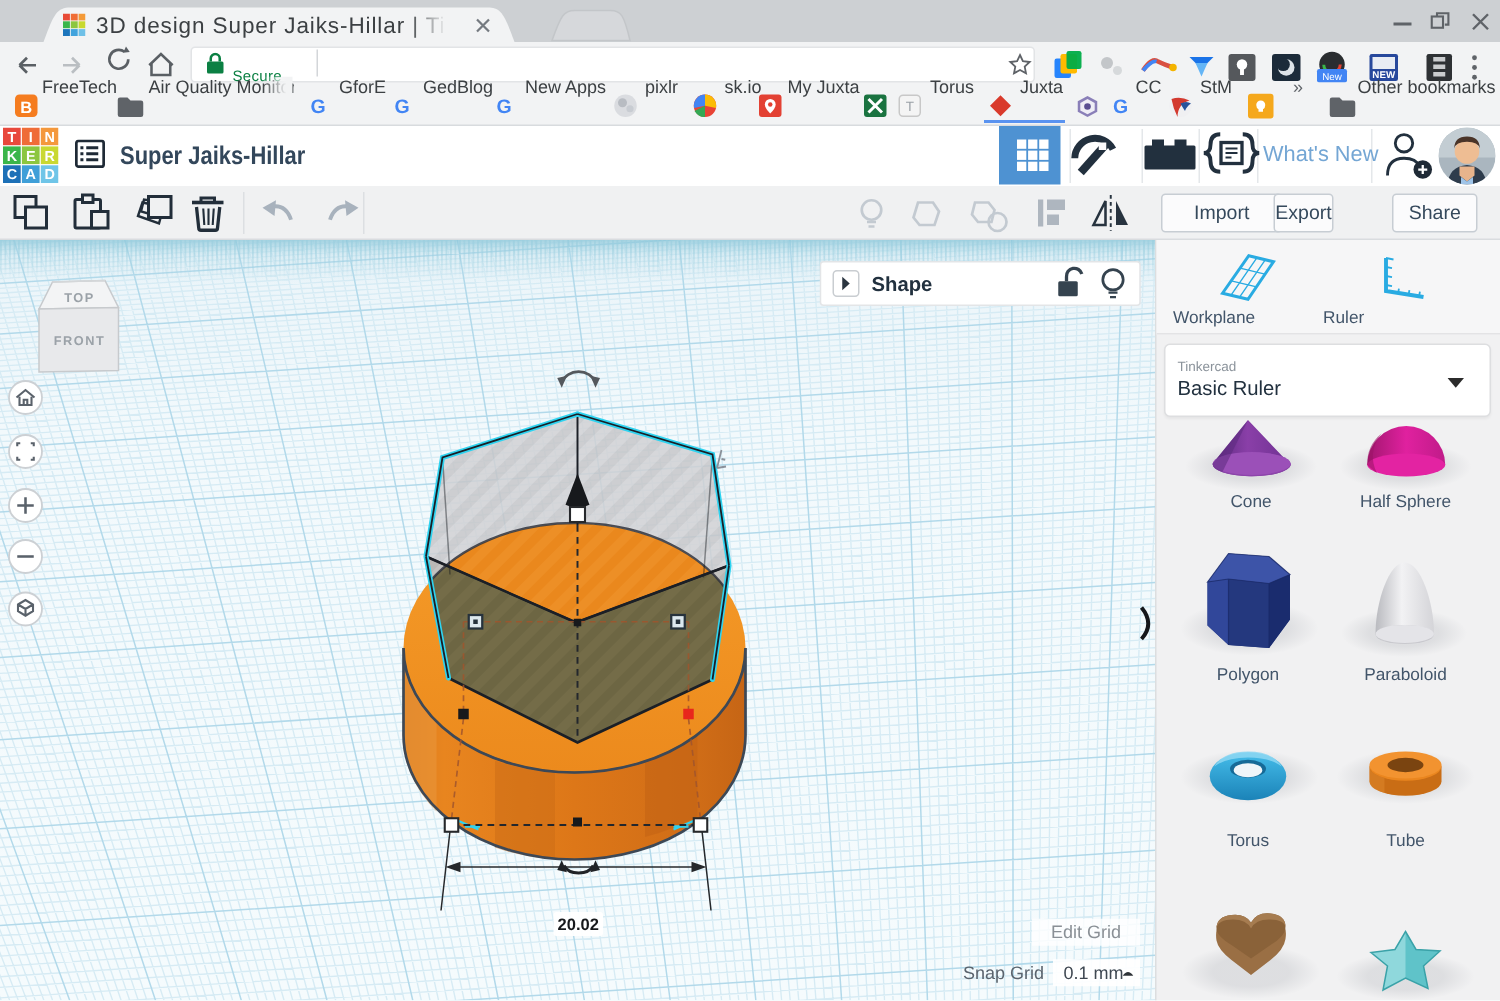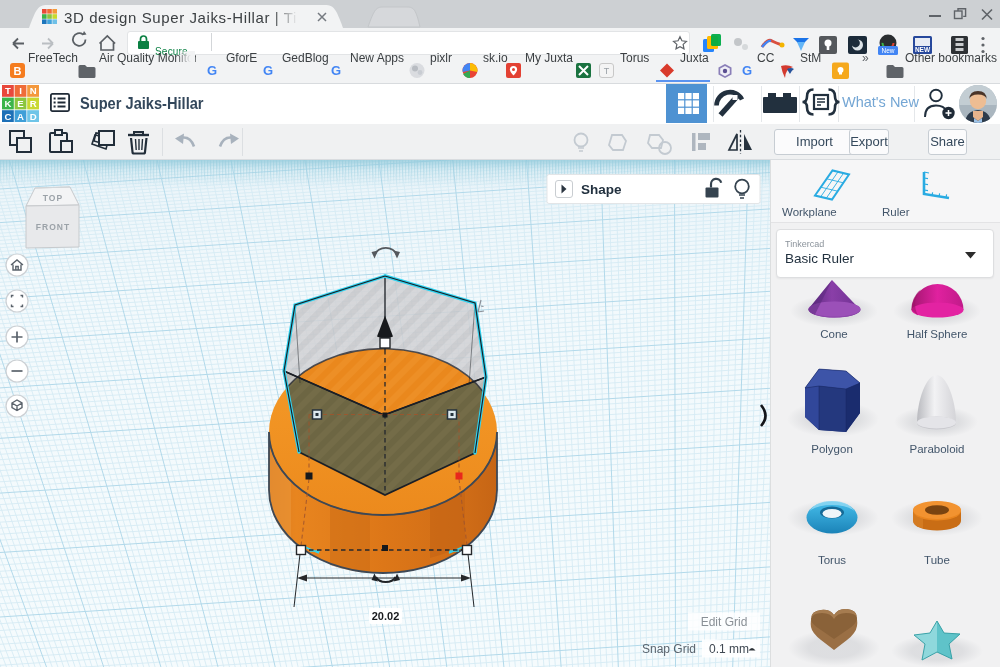--- a/index.html
+++ b/index.html
@@ -316,21 +316,21 @@
         <rect x="698" y="19" width="8" height="7"></rect>
       </g>
  <g>
         <path d="M737 10 l-8 16 h8z" fill="none" stroke="#27333f" stroke-width="1.7"></path>
         <path d="M744 10 l8 16 h-8z" fill="#27333f"></path>
         <path d="M740.5 6 v24" stroke="#27333f" stroke-width="1.3" stroke-dasharray="2.5 2.2"></path>
       </g>
 </svg>
 <div class="rbtn" style="left:774px;width:81px">Import</div>
 <div class="rbtn" style="left:849px;width:40px">Export</div>
-<div class="rbtn" style="left:928px;width:39px">Share</div>
+<div class="rbtn" style="left:928px;width:57px">Share</div>
 
 <div id="canvas">
 
 <svg width="770" height="507" viewBox="0 0 770 507" style="position:absolute;left:0;top:0">
 <defs>
  <linearGradient id="cbg" x1="0" y1="0" x2="0" y2="1">
   <stop offset="0" stop-color="#eaf4f9"></stop>
             <stop offset="0.25" stop-color="#f2f9fc"></stop>
             <stop offset="1" stop-color="#f5fbfd"></stop>
  </linearGradient>

